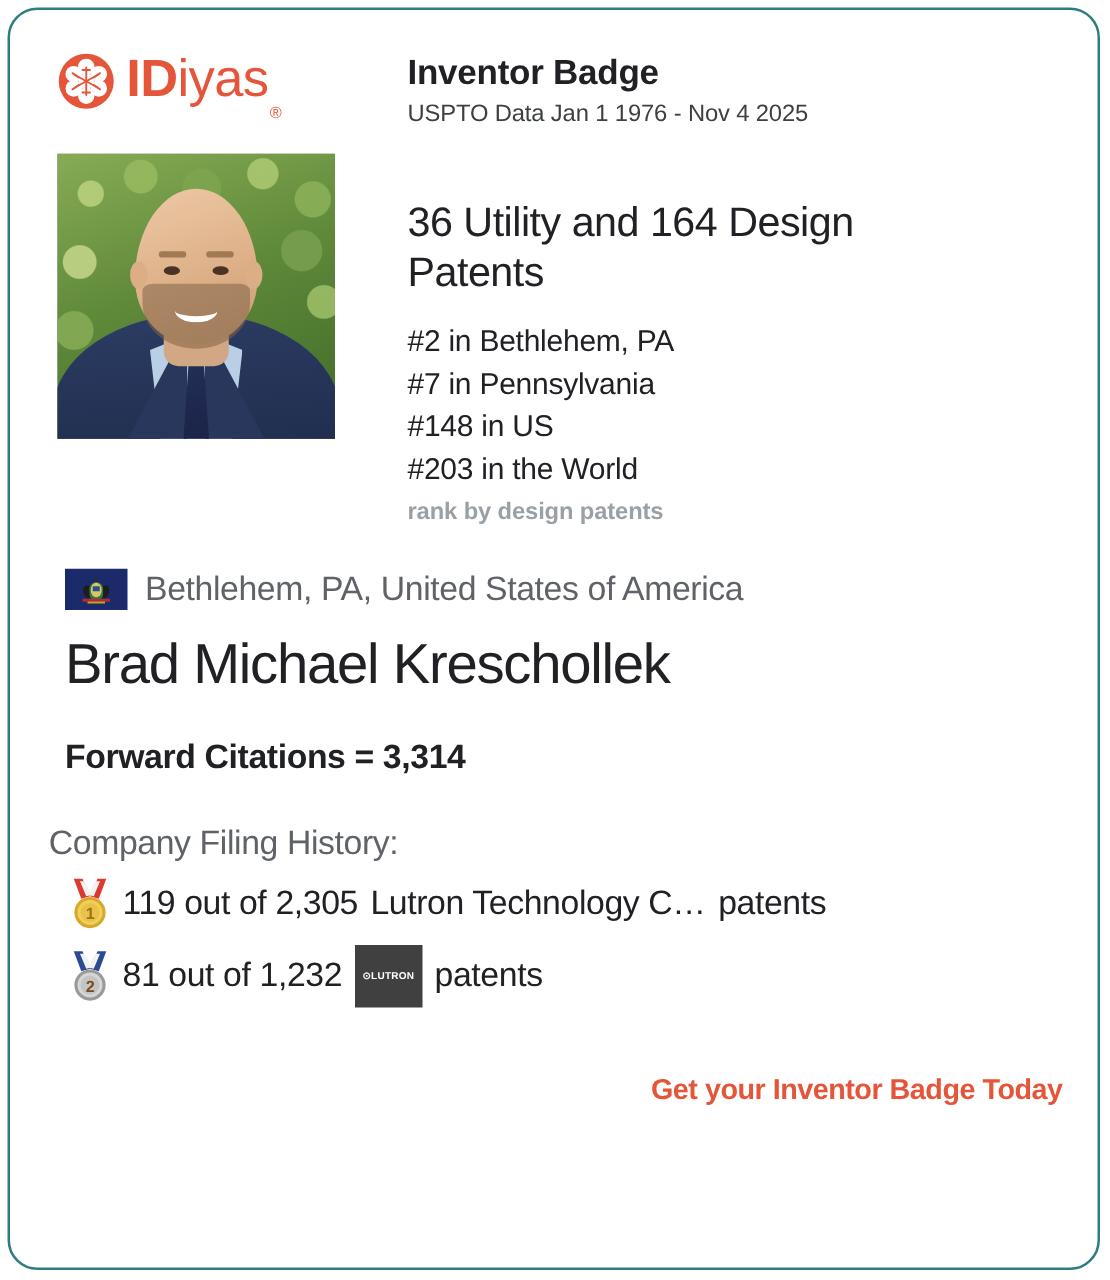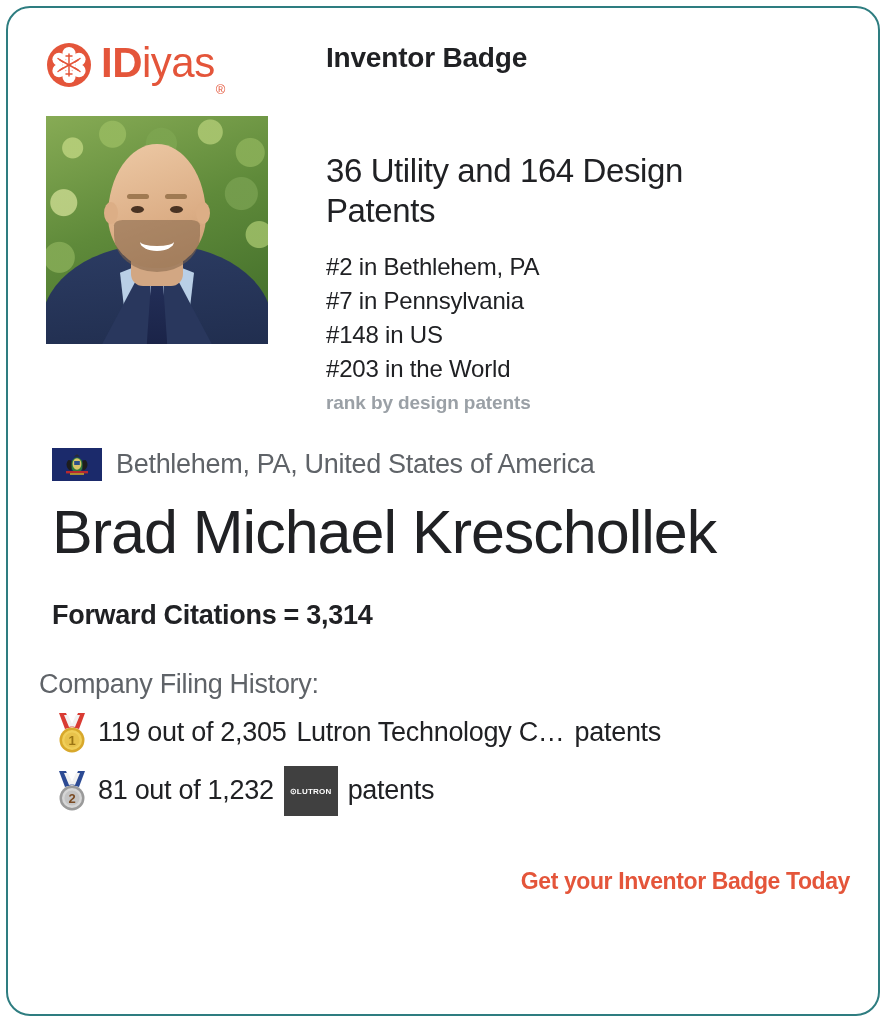--- a/index.html
+++ b/index.html
@@ -292,21 +292,21 @@
     height: 24px;
   }
   .location-text {
     font-size: 27px;
     color: #5f6368;
     letter-spacing: -0.3px;
   }
 
   
   .inventor-name {
-    font-size: 61px;
+    font-size: 45px;
     color: #202124;
     padding-left: 44px;
     margin-top: 18px;
     letter-spacing: -1px;
     line-height: 1.1;
   }
 
   
   .citations {
     font-size: 27px;
@@ -415,20 +415,21 @@
               <line x1="12" y1="16.5" x2="17" y2="20"></line>
               <line x1="12" y1="29.5" x2="17" y2="26"></line>
             </g>
           </svg>
         </span>
         <span class="brand-wordmark"><span class="bold">ID</span><span class="light">iyas</span><span class="brand-reg">®</span></span>
       </div>
     </div>
     <div class="header-text">
       <div class="badge-title">Inventor Badge</div>
+      <div class="badge-subtitle">USPTO Data Jan 1 1976 - Nov 4 2025</div>
     </div>
   </div>
 
   <div class="body-row">
     <div class="photo-col">
       <div class="headshot">
         <div class="hs-foliage"></div>
         <div class="hs-shoulders"></div>
         <div class="hs-shirt"></div>
         <div class="hs-lapel-l"></div>

